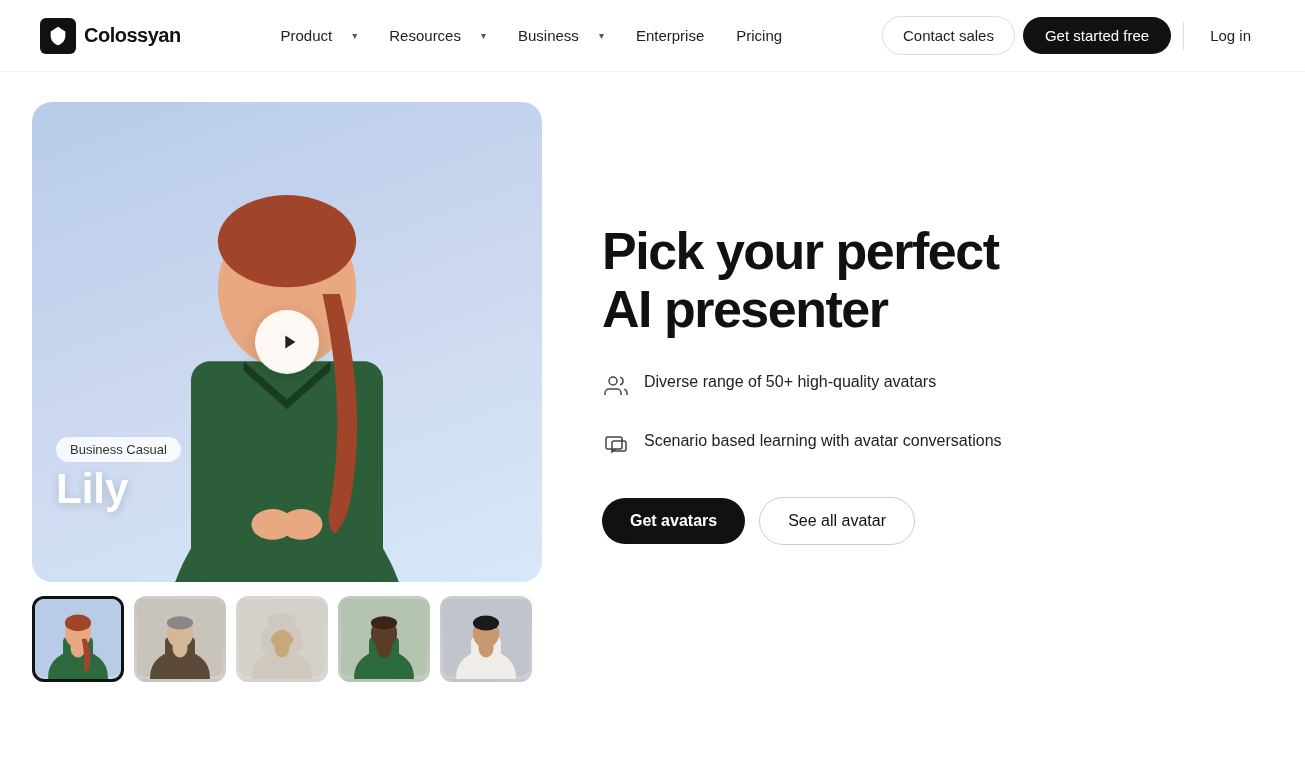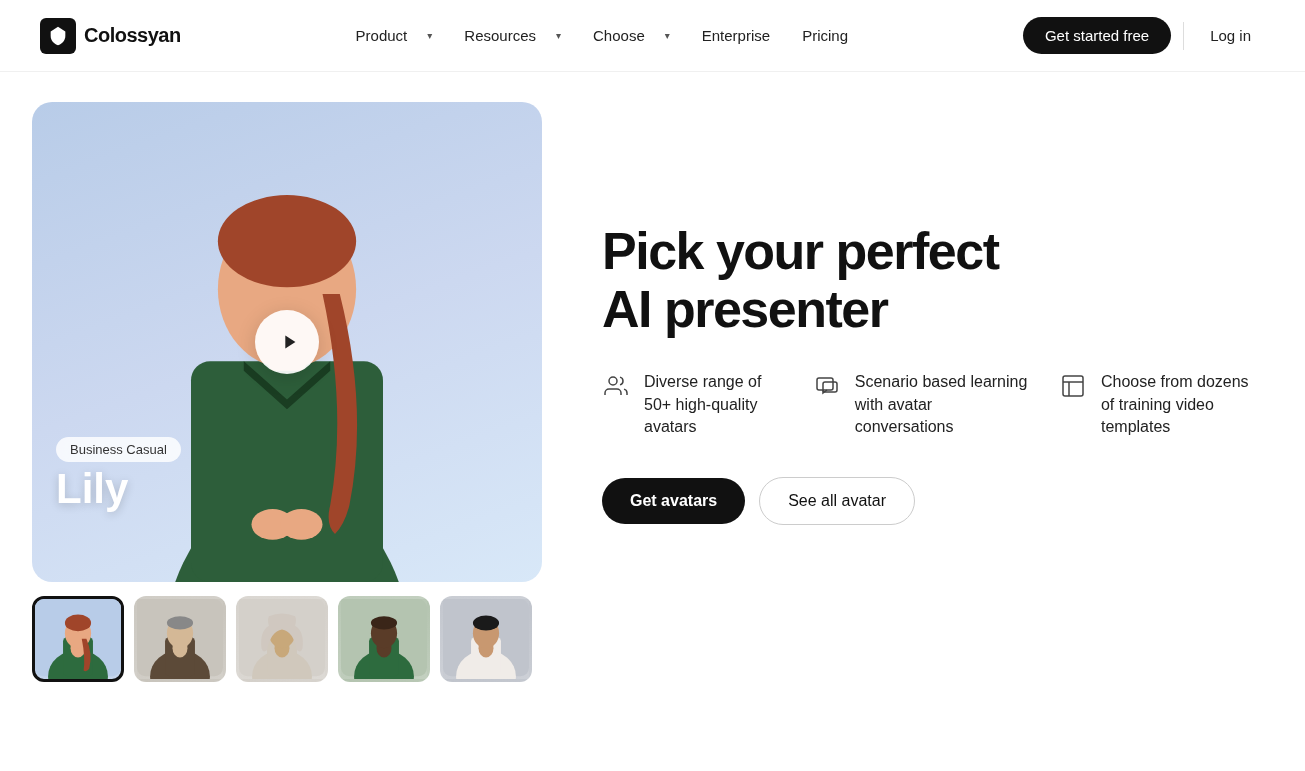--- a/index.html
+++ b/index.html
@@ -96,21 +96,21 @@
     .thumb.active { border-color: #111; }
 
     
     .right-side {
       flex: 1; padding-top: 120px;
     }
     .headline {
       font-size: 52px; font-weight: 700; color: #111; line-height: 1.12;
       letter-spacing: -1.5px; margin-bottom: 32px;
     }
-    .features-list { list-style: none; margin-bottom: 38px; display: flex; flex-direction: row; gap: 30px; margin-top: 33px; }
+    .features-list { list-style: none; margin-bottom: 38px; display: flex; flex-direction: column; gap: 30px; margin-top: 33px; }
     .feature-item {
       display: flex; align-items: flex-start; gap: 14px;
       font-size: 16px; color: #222; line-height: 1.4;
     }
     .feature-icon {
       width: 28px; height: 28px; flex-shrink: 0; margin-top: 1px;
       display: flex; align-items: center; justify-content: center;
     }
     .feature-icon svg { width: 24px; height: 24px; stroke: #444; fill: none; stroke-width: 1.5; }
 
@@ -144,32 +144,33 @@
   <div class="nav-links">
     <button class="nav-link">
       <span>Product</span>
       <span class="chevron">▾</span>
     </button>
     <button class="nav-link">
       <span>Resources</span>
       <span class="chevron">▾</span>
     </button>
     <button class="nav-link">
-      <span>Choose</span>
+      <span>Business</span>
       <span class="chevron">▾</span>
     </button>
     <button class="nav-link">
       <span>Enterprise</span>
     </button>
     <button class="nav-link">
       <span>Pricing</span>
     </button>
   </div>
 
   <div class="nav-actions">
+    <button class="btn-contact">Contact sales</button>
     <button class="btn-get-started">Get started free</button>
     <div class="nav-divider"></div>
     <button class="btn-login">Log in</button>
   </div>
 </nav>
 
 <div class="main-content">
 
   <div class="left-side">
     <div class="video-container lily-bg">
@@ -290,30 +291,20 @@
       <li class="feature-item">
         <div class="feature-icon">
           <svg viewBox="0 0 24 24">
             <rect x="2" y="4" width="16" height="12" rx="2"></rect>
             <path d="M8 16v3l4-3"></path>
             <rect x="8" y="8" width="14" height="10" rx="2"></rect>
           </svg>
         </div>
         <span>Scenario based learning with avatar conversations</span>
       </li>
-      <li class="feature-item">
-        <div class="feature-icon">
-          <svg viewBox="0 0 24 24">
-            <rect x="2" y="2" width="20" height="20" rx="2"></rect>
-            <path d="M2 8h20"></path>
-            <path d="M8 8v14"></path>
-          </svg>
-        </div>
-        <span>Choose from dozens of training video templates</span>
-      </li>
     </ul>
 
     <div class="cta-row">
       <button class="btn-get-started-hero">Get avatars</button>
       <button class="btn-see-all">See all avatar</button>
     </div>
   </div>
 </div>
 
 </body></html>

